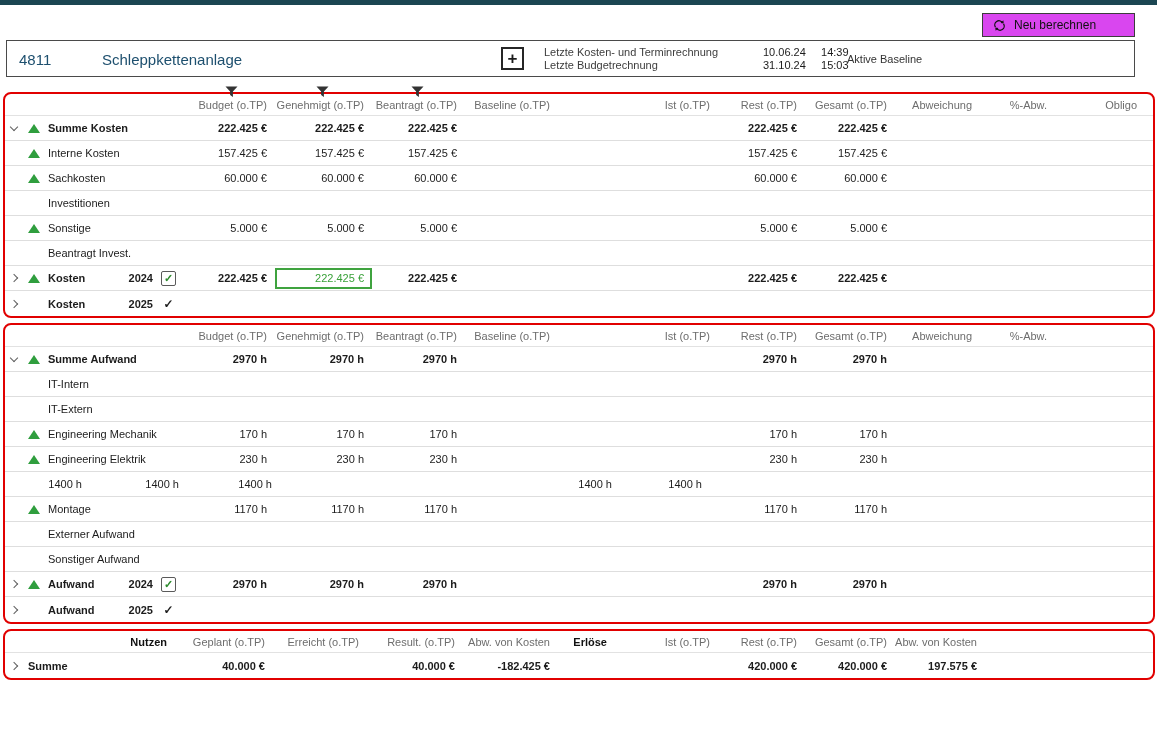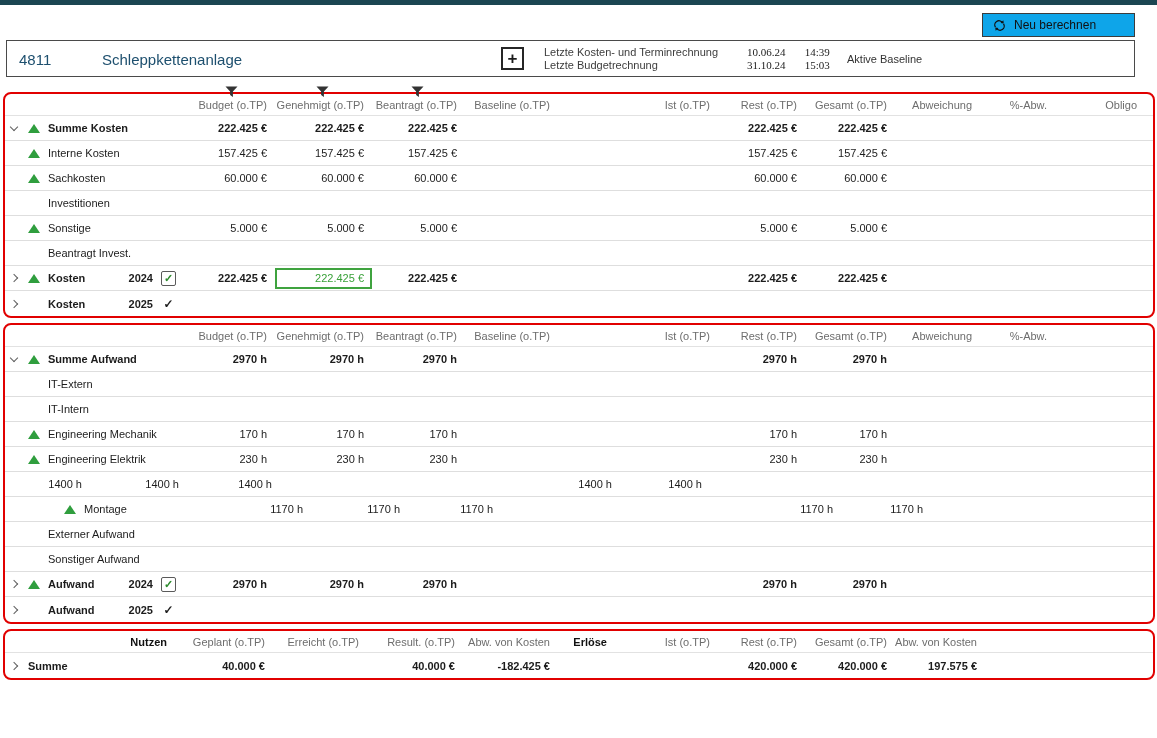--- a/index.html
+++ b/index.html
@@ -10,40 +10,40 @@
     font-size: 11px;
     color: #1c1c1c;
     position: relative;
     overflow: hidden;
   }
   .accent { height: 5px; background: #1b4652; }
   .toolbar { height: 35px; position: relative; }
   .recalc {
     position: absolute; top: 8px; right: 22px;
     height: 24px; width: 153px;
-    background: #0ea5e9; border: 1px solid #3c3c3c;
+    background: #d946ef; border: 1px solid #3c3c3c;
     display: flex; align-items: center; gap: 8px;
     padding: 0 10px; font-size: 12px; font-family: inherit;
     cursor: pointer; color: #111;
   }
   .ricon { display: flex; align-items: center; }
   .phead {
     margin: 0 22px 0 6px; height: 37px;
     border: 1px solid #4a4a4a; position: relative; background: #fff;
   }
   .pid   { position: absolute; left: 12px; top: 50%; transform: translateY(-50%); font-size: 15px; color: #1d4f6e; }
   .ptitle{ position: absolute; left: 95px; top: 50%; transform: translateY(-50%); font-size: 15px; color: #1d4f6e; }
   .plusbox {
     position: absolute; left: 494px; top: 6px;
     width: 23px; height: 23px; background: #fff;
     border: 2px solid #262626; display: flex; align-items: center; justify-content: center;
     font-size: 17px; font-weight: 700; color: #1b1b1b; cursor: pointer; font-family: inherit;
   }
   .calcblock { position: absolute; left: 537px; top: 5px; line-height: 13px; color: #3c3c3c; }
-  .dateblock { position: absolute; left: 740px; top: 5px; line-height: 13px; color: #1c1c1c; font-family: Liberation Serif, serif; }
+  .dateblock { position: absolute; left: 756px; top: 5px; line-height: 13px; color: #1c1c1c; }
   .dateblock .d { display: inline-block; width: 55px; }
   .baseline { position: absolute; left: 840px; top: 12px; color: #333; }
 
   #sections { margin: 15px 2px 0 3px; }
   .section {
     position: relative; border: 2px solid #e10000; border-radius: 8px;
     background: #fff; margin-bottom: 5px;
   }
   .section:last-child { }
   .hrow { display: flex; height: 22px; align-items: center; border-bottom: 1px solid #e2e2e2; }
@@ -327,37 +327,37 @@
         <div class="cell b" style="width: 160px;"></div>
         <div class="cell b" style="width: 87px;">2970 h</div>
         <div class="cell b" style="width: 90px;">2970 h</div>
         <div class="cell b" style="width: 85px;"></div>
         <div class="cell b" style="width: 75px;"></div>
       </div>
       <div class="trow">
         <div class="lcell" style="width: 185px;">
           <div class="chslot"></div>
           <div class="indslot"></div>
+          <div class="rlabel">IT-Intern</div>
+        </div>
+        <div class="cell" style="width: 85px;"></div>
+        <div class="cell" style="width: 97px;"></div>
+        <div class="cell" style="width: 93px;"></div>
+        <div class="cell" style="width: 93px;"></div>
+        <div class="cell" style="width: 160px;"></div>
+        <div class="cell" style="width: 87px;"></div>
+        <div class="cell" style="width: 90px;"></div>
+        <div class="cell" style="width: 85px;"></div>
+        <div class="cell" style="width: 75px;"></div>
+      </div>
+      <div class="trow">
+        <div class="lcell" style="width: 185px;">
+          <div class="chslot"></div>
+          <div class="indslot"></div>
           <div class="rlabel">IT-Extern</div>
-        </div>
-        <div class="cell" style="width: 85px;"></div>
-        <div class="cell" style="width: 97px;"></div>
-        <div class="cell" style="width: 93px;"></div>
-        <div class="cell" style="width: 93px;"></div>
-        <div class="cell" style="width: 160px;"></div>
-        <div class="cell" style="width: 87px;"></div>
-        <div class="cell" style="width: 90px;"></div>
-        <div class="cell" style="width: 85px;"></div>
-        <div class="cell" style="width: 75px;"></div>
-      </div>
-      <div class="trow">
-        <div class="lcell" style="width: 185px;">
-          <div class="chslot"></div>
-          <div class="indslot"></div>
-          <div class="rlabel">IT-Intern</div>
         </div>
         <div class="cell" style="width: 85px;"></div>
         <div class="cell" style="width: 97px;"></div>
         <div class="cell" style="width: 93px;"></div>
         <div class="cell" style="width: 93px;"></div>
         <div class="cell" style="width: 160px;"></div>
         <div class="cell" style="width: 87px;"></div>
         <div class="cell" style="width: 90px;"></div>
         <div class="cell" style="width: 85px;"></div>
         <div class="cell" style="width: 75px;"></div>
@@ -403,21 +403,21 @@
         <div class="cell" style="width: 97px;">1400 h</div>
         <div class="cell" style="width: 93px;">1400 h</div>
         <div class="cell" style="width: 93px;"></div>
         <div class="cell" style="width: 160px;"></div>
         <div class="cell" style="width: 87px;">1400 h</div>
         <div class="cell" style="width: 90px;">1400 h</div>
         <div class="cell" style="width: 85px;"></div>
         <div class="cell" style="width: 75px;"></div>
       </div>
       <div class="trow">
-        <div class="lcell" style="width: 185px; margin-left: 36px;">
+        <div class="lcell" style="width: 185px;">
           <div class="chslot"></div>
           <div class="indslot">
             <i class="tri"></i>
           </div>
           <div class="rlabel">Montage</div>
         </div>
         <div class="cell" style="width: 85px;">1170 h</div>
         <div class="cell" style="width: 97px;">1170 h</div>
         <div class="cell" style="width: 93px;">1170 h</div>
         <div class="cell" style="width: 93px;"></div>

